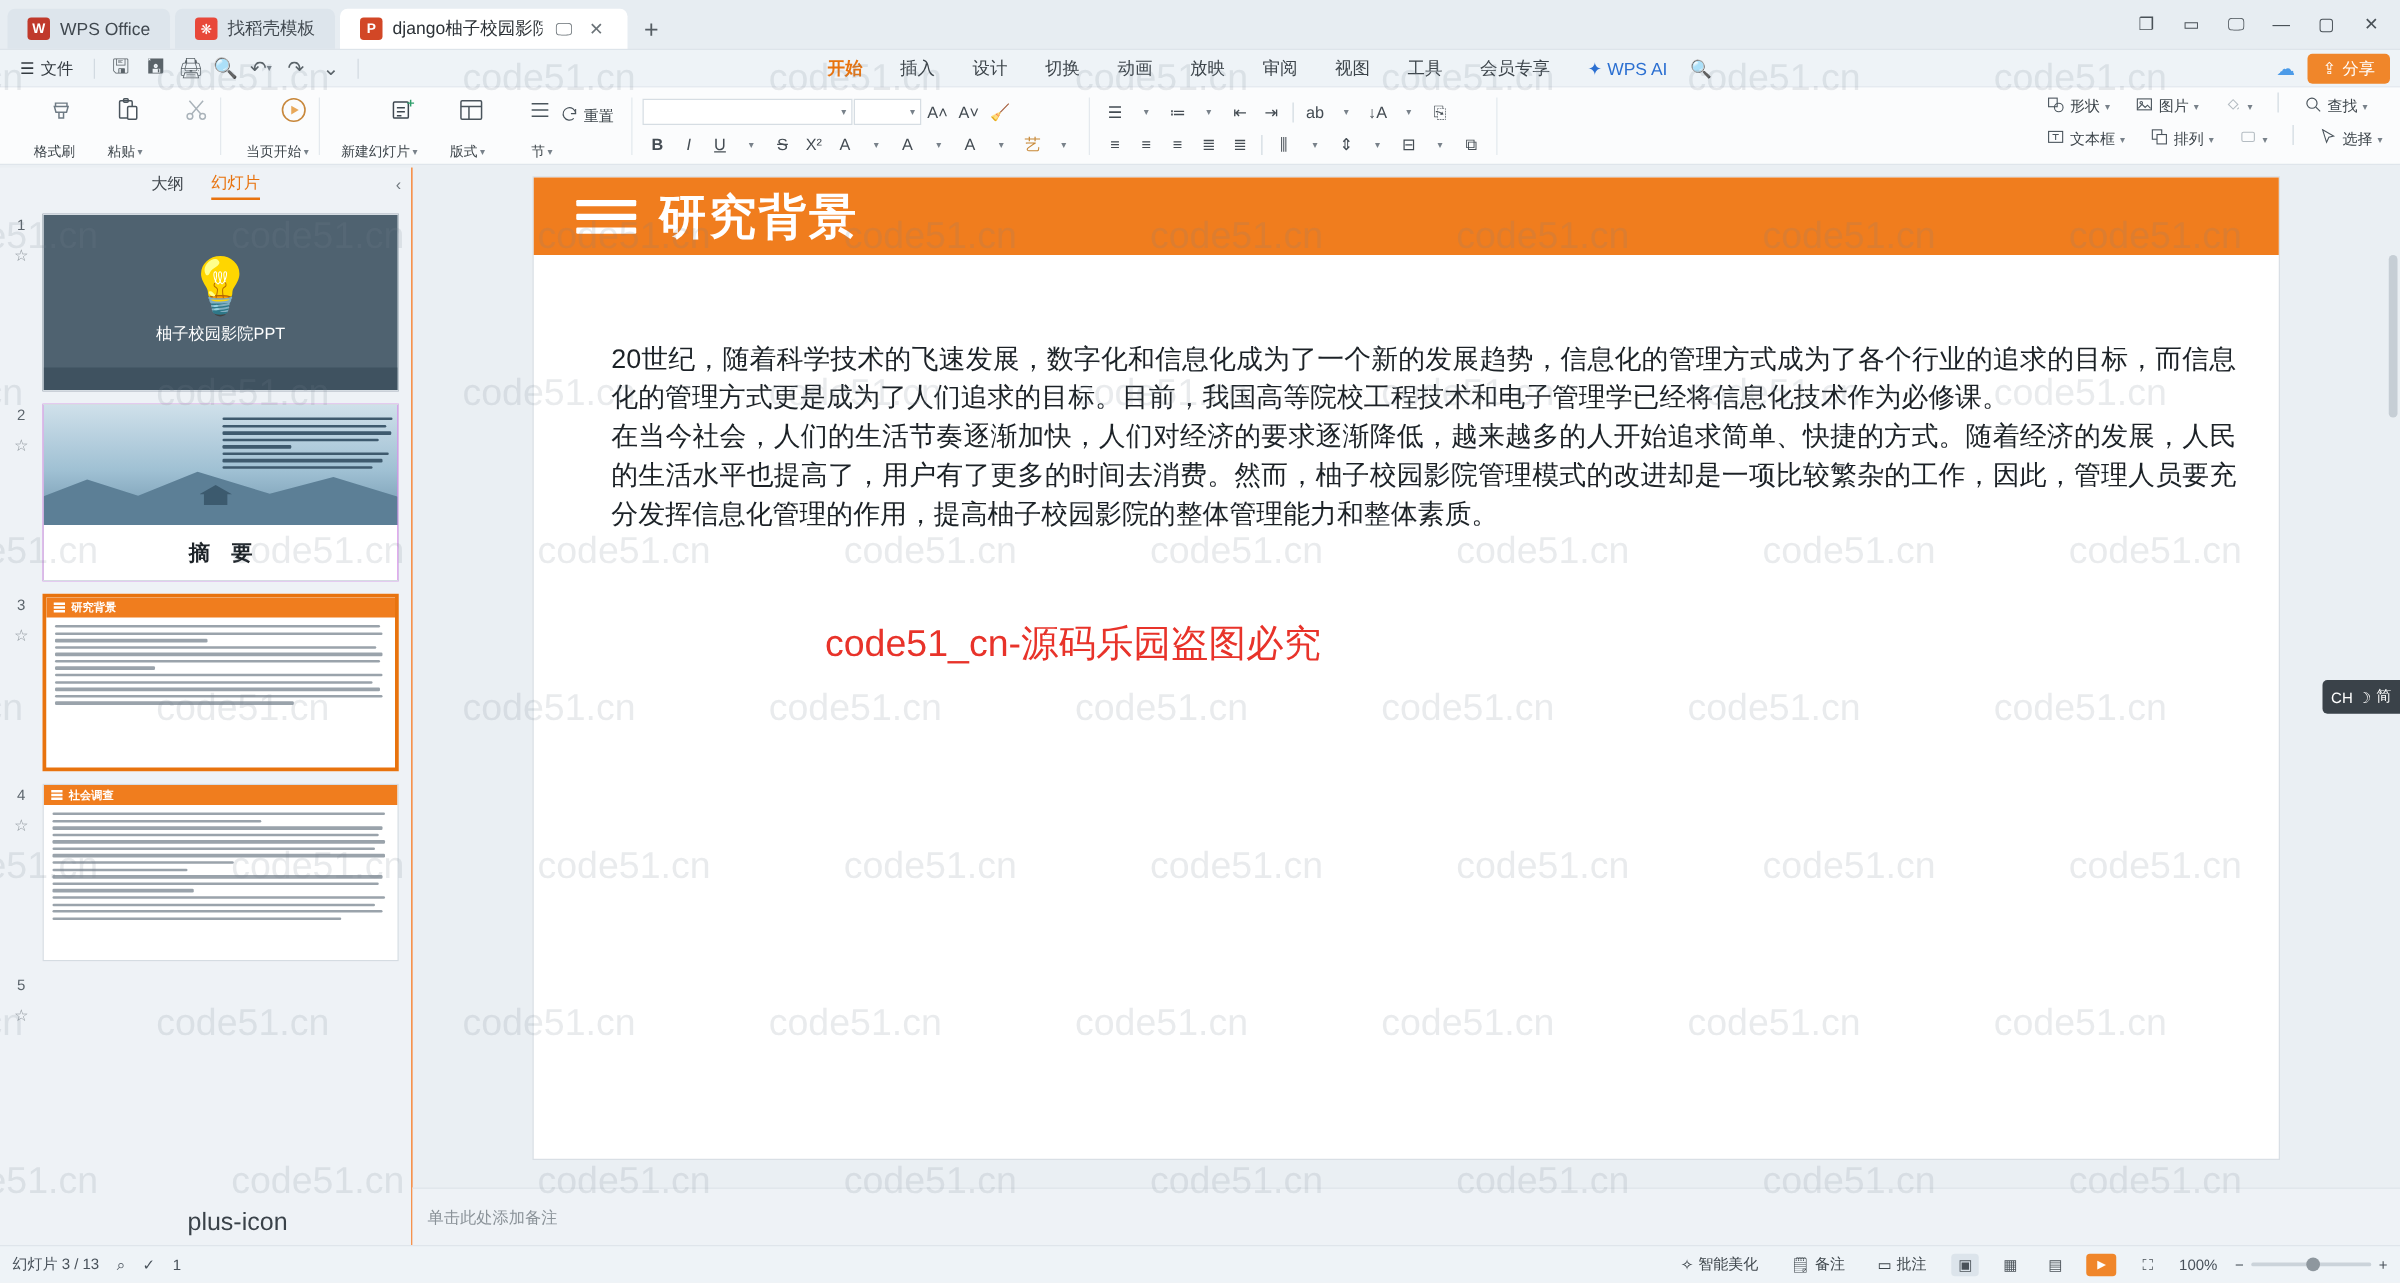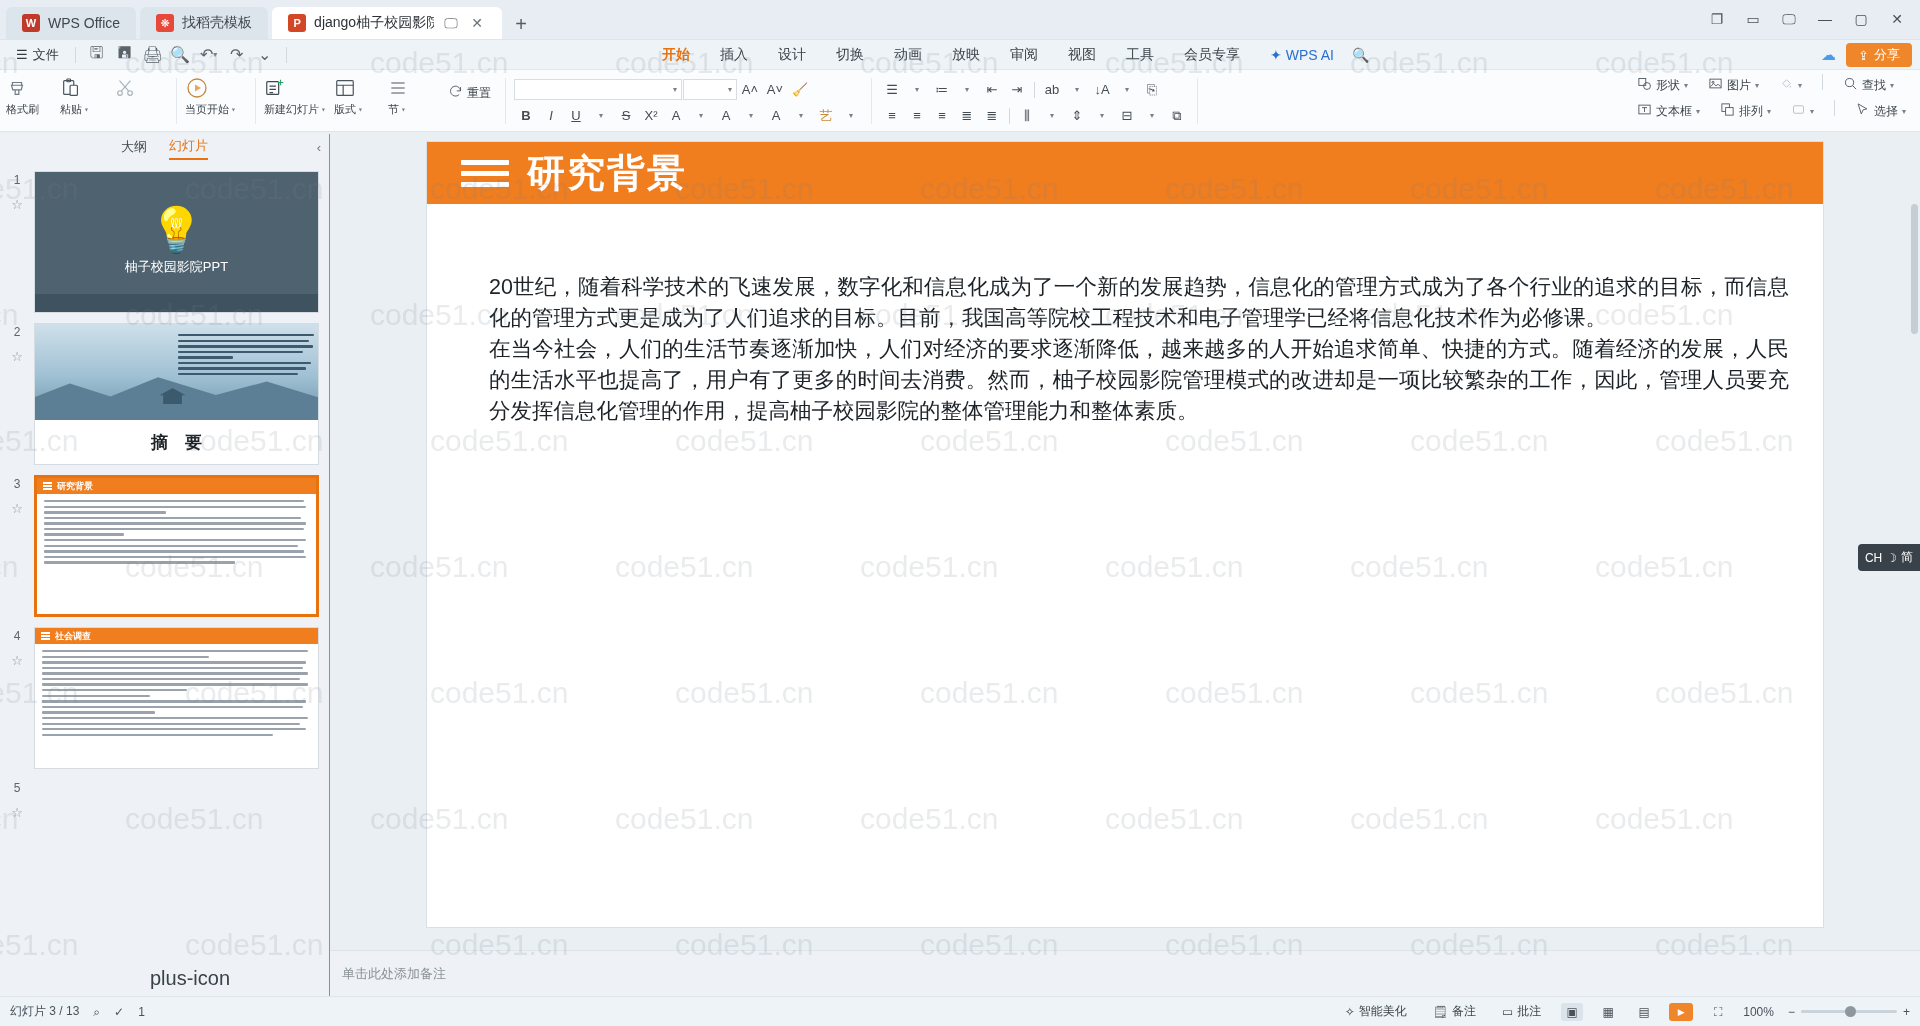--- a/index.html
+++ b/index.html
@@ -65,22 +65,22 @@
   .cloudicon { color: #4c9be8; font-size: 15px; }
 
   
   .ribbon {
     height: 62px; background: #fbfcfd; border-bottom: 1px solid #dfe5eb;
     display: flex; align-items: stretch; position: relative; padding: 2px 6px 0 6px;
   }
   .rgroup { display: flex; align-items: flex-start; height: 100%; }
   .rsep { width: 1px; background: #e4e9ee; margin: 6px 8px; height: 46px; }
   .bigbtn {
-    width: 54px; display: flex; flex-direction: column; align-items: flex-start;
-    justify-content: flex-start; padding-top: 4px; gap: 2px; font-family: Liberation Mono, monospace;
+    width: 54px; display: flex; flex-direction: column; align-items: flex-end;
+    justify-content: flex-start; padding-top: 4px; gap: 14px;
   }
   .bigbtn .gl { height: 24px; display: flex; align-items: center; justify-content: center; }
   .bigbtn .lb { font-size: 11px; color: #3d454b; white-space: nowrap; display: flex;
     align-items: center; gap: 2px; }
   .bigbtn.w70 { width: 70px; }
   .bigbtn.w62 { width: 62px; }
   .caret { font-size: 8px; color: #78818a; }
   .smallrow { display: flex; flex-direction: column; gap: 2px; justify-content: center;
     padding-top: 2px; }
   .srow { display: flex; align-items: center; gap: 1px; height: 24px; }
@@ -805,14 +805,15 @@
       <span style="left: 1595px; top: 802px;">code51.cn</span>
       <span style="left: -60px; top: 928px;">code51.cn</span>
       <span style="left: 185px; top: 928px;">code51.cn</span>
       <span style="left: 430px; top: 928px;">code51.cn</span>
       <span style="left: 675px; top: 928px;">code51.cn</span>
       <span style="left: 920px; top: 928px;">code51.cn</span>
       <span style="left: 1165px; top: 928px;">code51.cn</span>
       <span style="left: 1410px; top: 928px;">code51.cn</span>
       <span style="left: 1655px; top: 928px;">code51.cn</span>
     </div>
+  <div class="redwm">code51_cn-源码乐园盗图必究</div>
 
 </div>
 
 </body></html>

